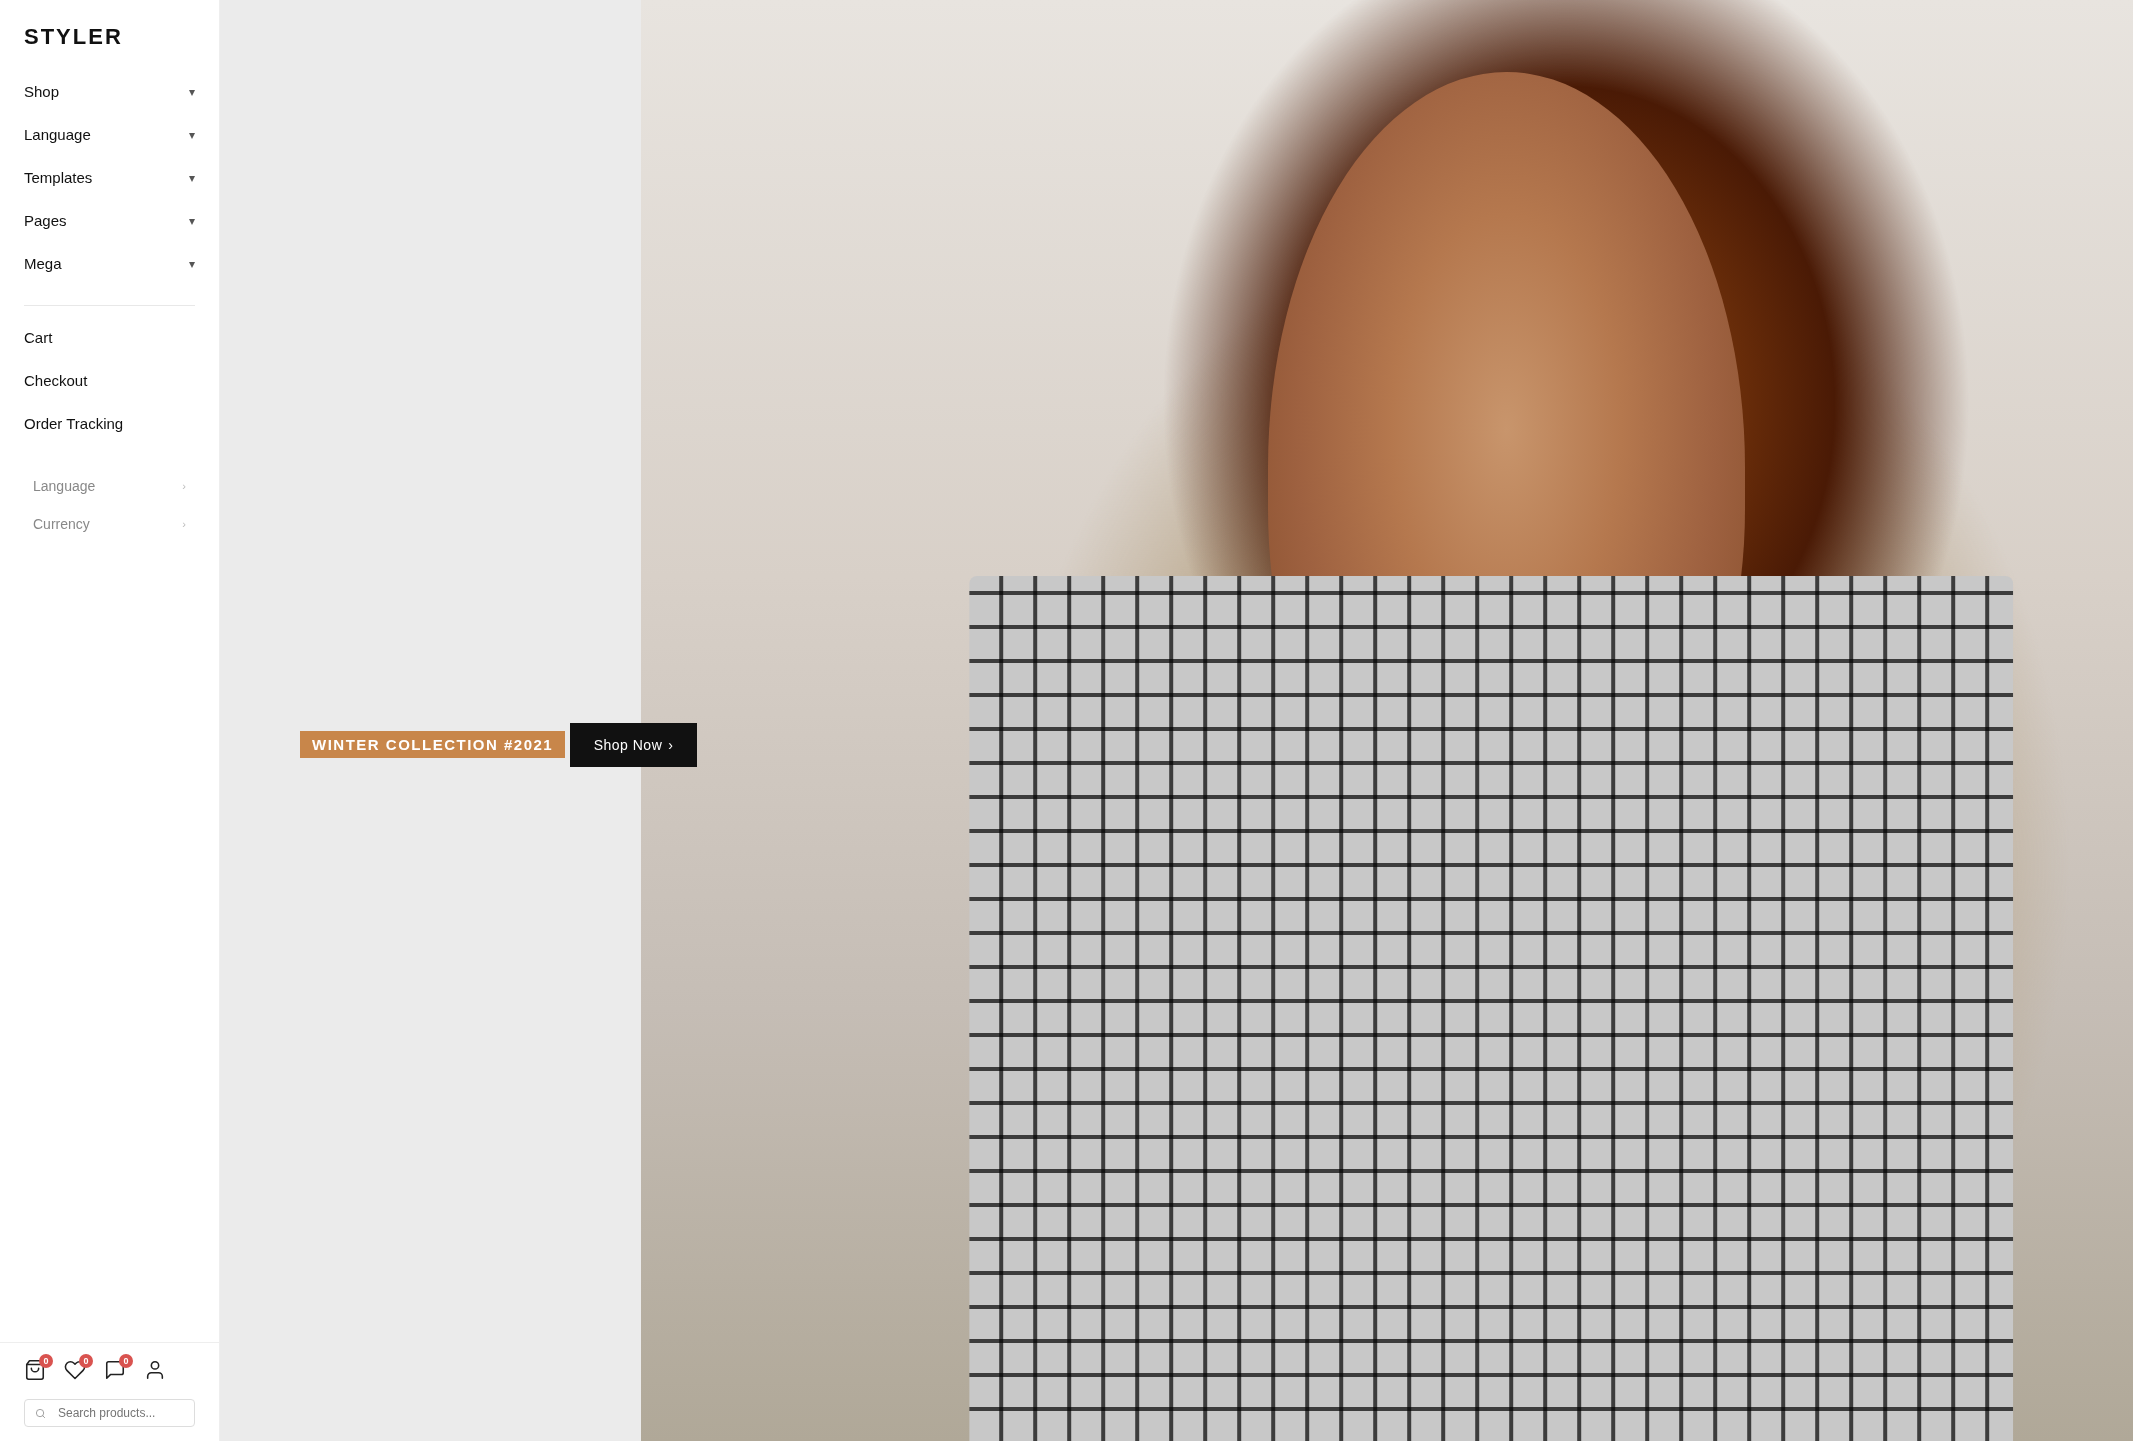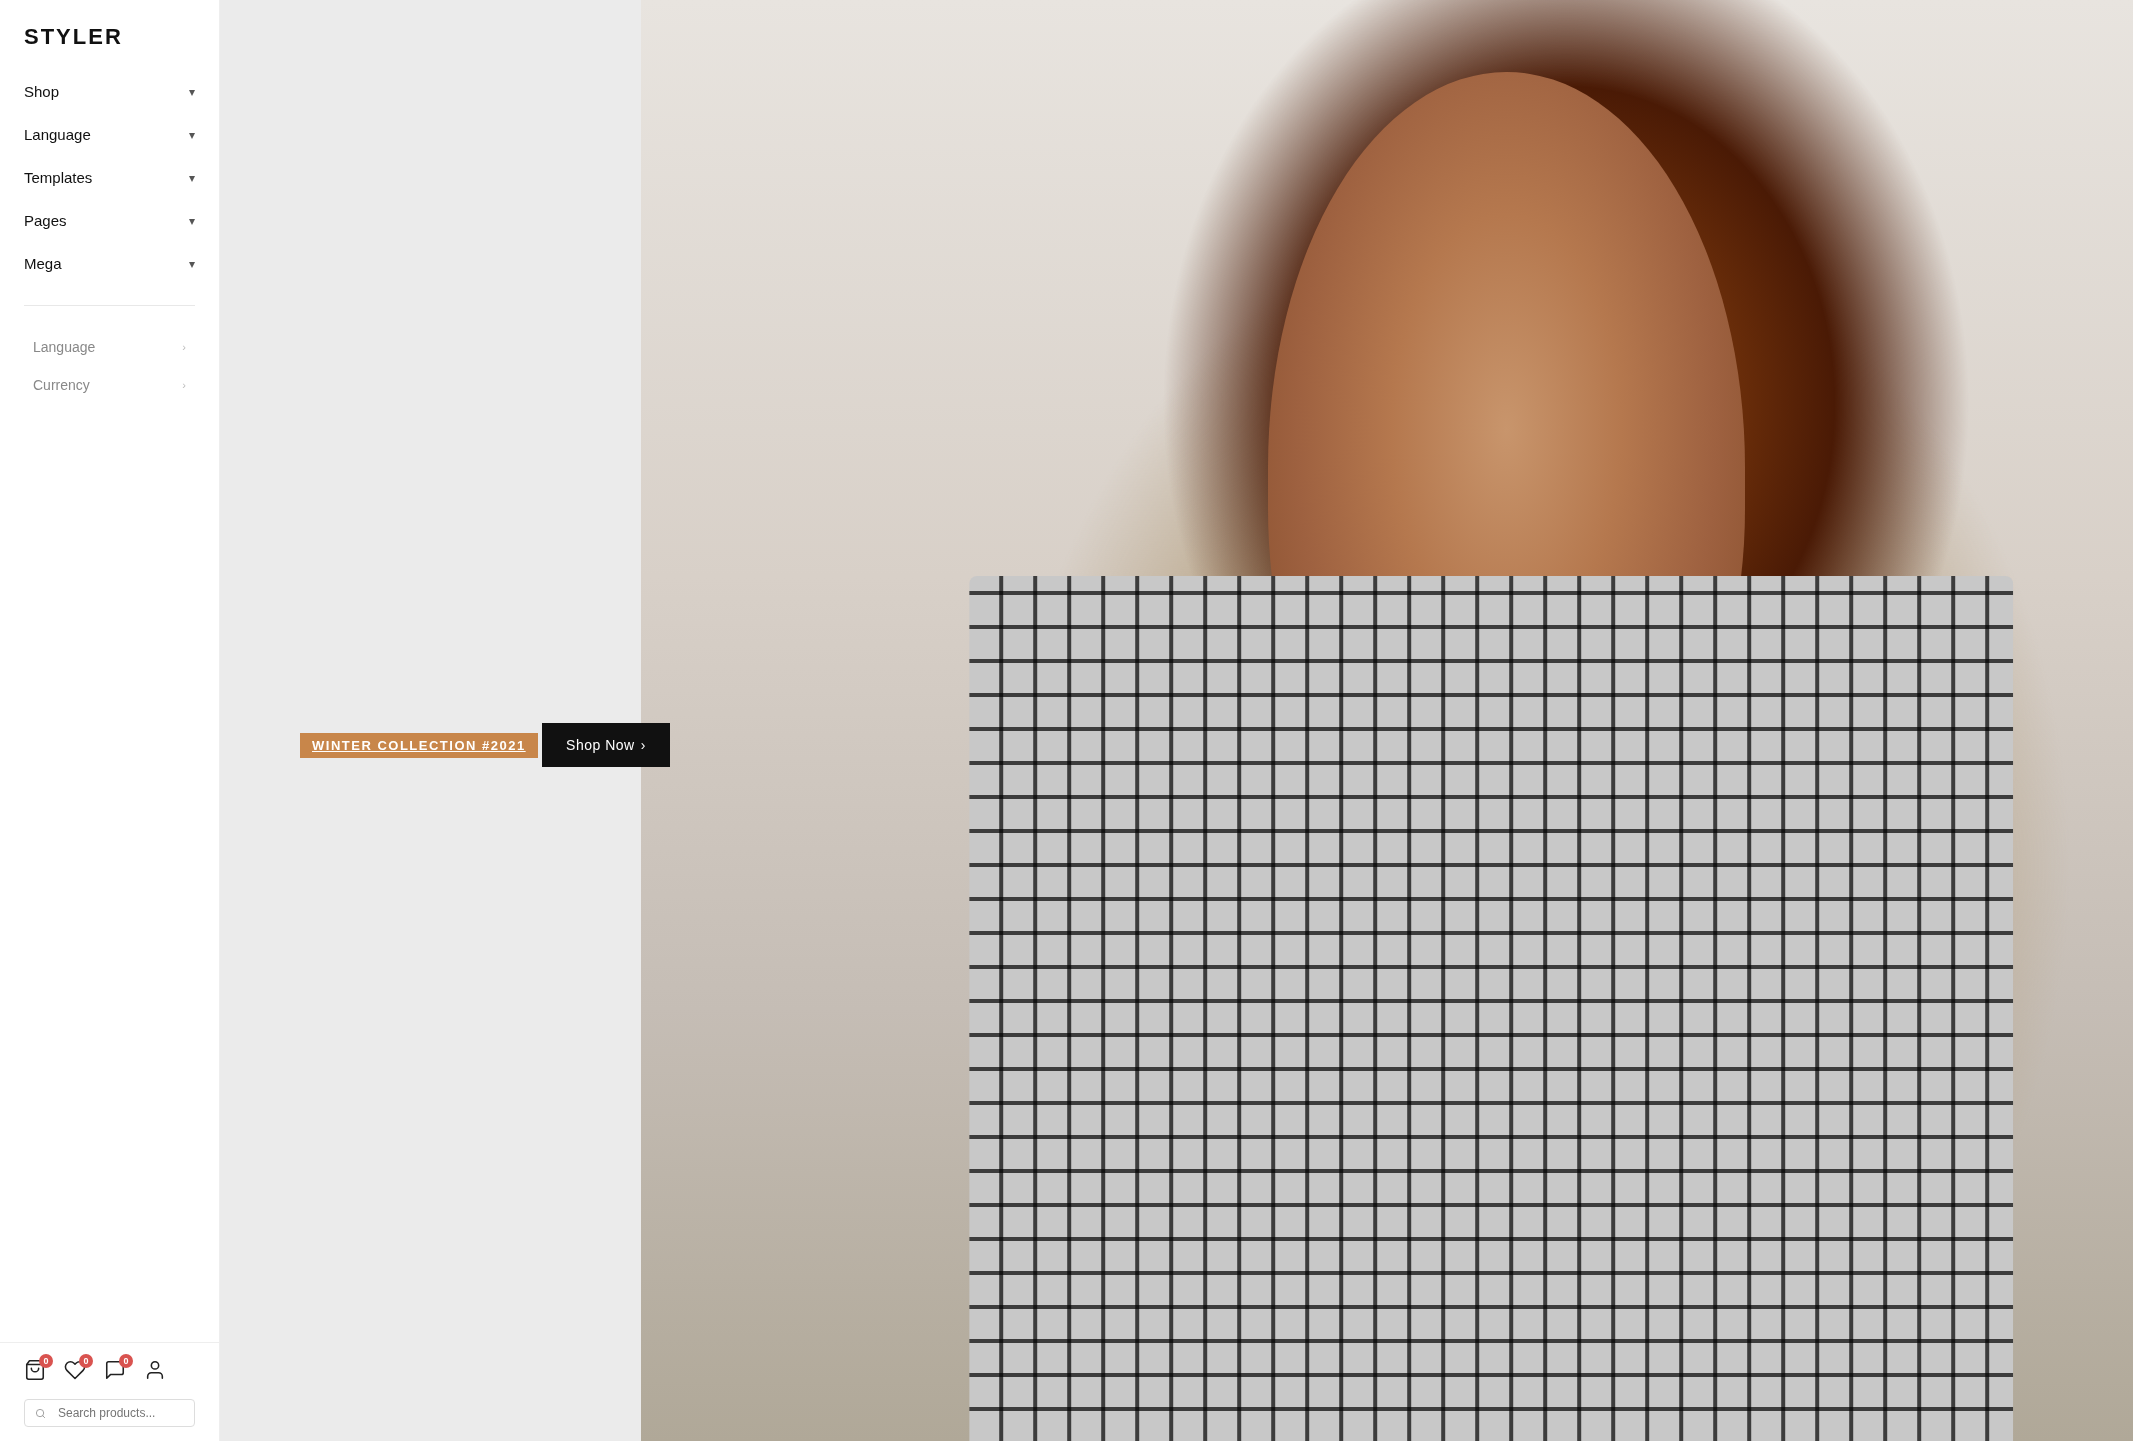--- a/index.html
+++ b/index.html
@@ -214,27 +214,26 @@
       position: relative;
       z-index: 10;
       padding-left: 80px;
       padding-top: 60px;
     }
 
     .hero-tag {
       display: inline-block;
       background: #c8864a;
       color: #fff;
-      font-size: 13px;
+      font-size: 15px;
       letter-spacing: 1.5px;
       padding: 5px 12px;
       margin-bottom: 20px;
       font-weight: 600;
       text-transform: uppercase;
-      text-decoration: underline;
     }
 
     .hero-title {
       font-size: 52px;
       font-weight: 700;
       color: #111;
       line-height: 1.1;
       margin-bottom: 30px;
       max-width: 360px;
     }
@@ -282,20 +281,31 @@
       <span class="chevron">▾</span>
     </div>
     <div class="nav-item">
       <span>Mega</span>
       <span class="chevron">▾</span>
     </div>
   </nav>
 
   <hr class="nav-divider">
 
+  <nav class="nav-secondary">
+    <div class="nav-item">
+      <span>Cart</span>
+    </div>
+    <div class="nav-item">
+      <span>Checkout</span>
+    </div>
+    <div class="nav-item">
+      <span>Order Tracking</span>
+    </div>
+  </nav>
 
   <div class="nav-utilities">
     <div class="nav-util-item">
       <span>Language</span>
       <span class="nav-util-chevron">›</span>
     </div>
     <div class="nav-util-item">
       <span>Currency</span>
       <span class="nav-util-chevron">›</span>
     </div>

